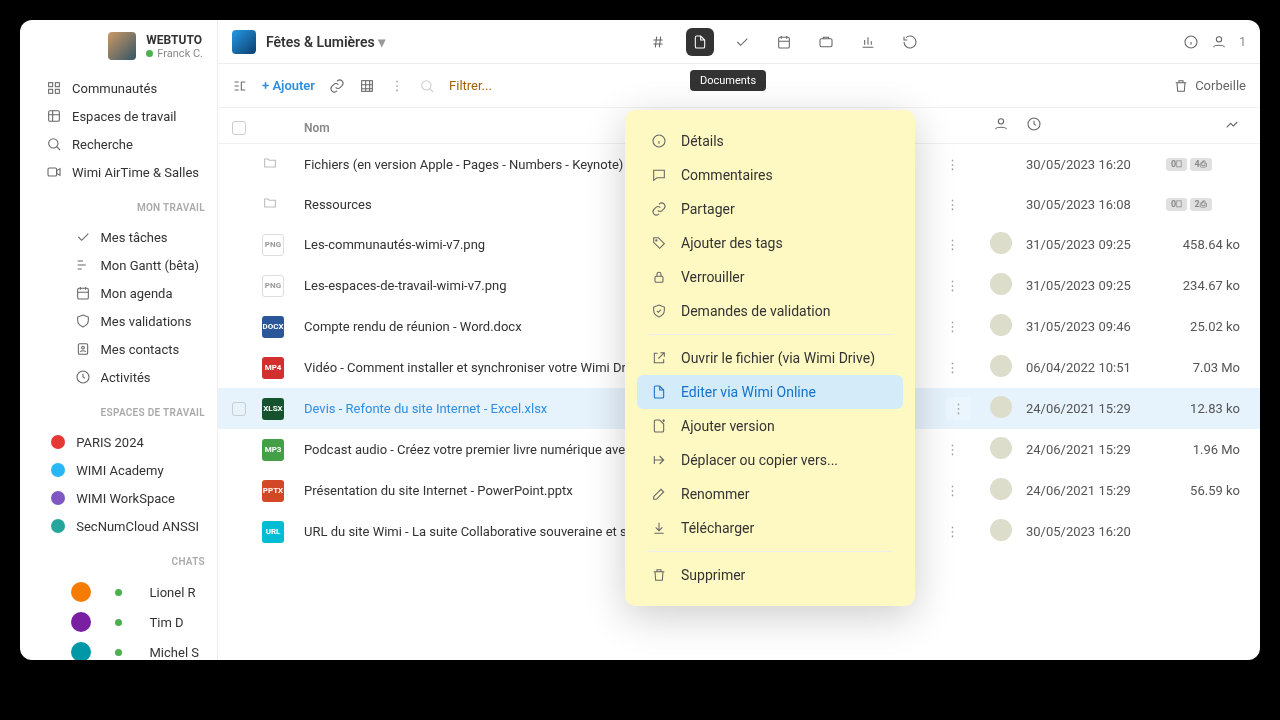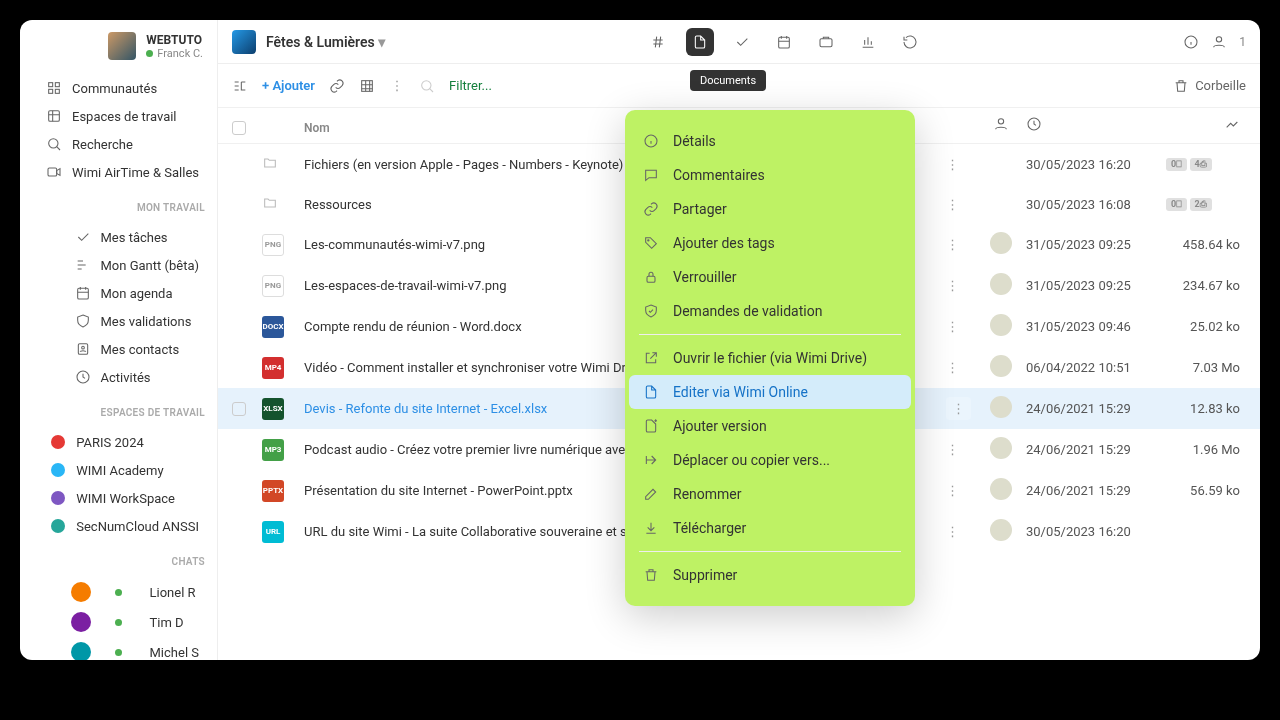--- a/index.html
+++ b/index.html
@@ -23,39 +23,39 @@
 .topbar-left { display: flex; align-items: center; gap: 10px; }
 .proj-thumb { width: 24px; height: 24px; border-radius: 4px; background: linear-gradient(135deg,#2599e6,#0c3e6d); }
 .proj-name { font-weight: 600; font-size: 14px; }
 .topbar-center { flex: 1; display: flex; justify-content: center; gap: 14px; }
 .tbtn { width: 28px; height: 28px; border-radius: 6px; display: flex; align-items: center; justify-content: center; cursor: pointer; color: #666; }
 .tbtn.active { background: #333; color: #fff; }
 .topbar-right { display: flex; gap: 12px; align-items: center; color: #888; }
 .tooltip { position: absolute; top: 50px; left: 670px; background: #333; color: #fff; padding: 4px 10px; border-radius: 4px; font-size: 11px; }
 .toolbar { height: 44px; display: flex; align-items: center; padding: 0 14px; border-bottom: 1px solid #f0f0f0; gap: 14px; }
 .add-btn { color: #2d8fe5; font-weight: 600; font-size: 13px; cursor: pointer; }
-.filter-input { color: #15803d; font-size: 13px; flex: 1; }
+.filter-input { color: #a16207; font-size: 13px; flex: 1; }
 .trash-link { color: #666; font-size: 13px; display: flex; align-items: center; gap: 6px; }
 .table-header { display: flex; align-items: flex-end; padding: 8px 14px; border-bottom: 1px solid #f0f0f0; font-size: 12px; color: #888; font-weight: 600; }
 .col-check { width: 30px; }
 .col-icon { width: 36px; }
 .col-name { flex: 1; padding-left: 6px; }
 .col-actions { width: 30px; }
 .col-user { width: 50px; text-align: center; }
 .col-date { width: 140px; }
 .col-size { width: 80px; text-align: right; padding-right: 6px; }
 .file-row { display: flex; align-items: center; padding: 8px 14px; font-size: 13px; min-height: 40px; }
 .file-row.selected { background: #e6f2fc; }
 .file-row.selected .file-name { color: #2d8fe5; }
 .file-name { color: #333; }
 .f-icon { width: 22px; height: 22px; border-radius: 3px; display: flex; align-items: center; justify-content: center; font-size: 8px; color: #fff; font-weight: 700; }
 .user-ava { width: 22px; height: 22px; border-radius: 50%; background: #ddc; display: inline-block; }
 .checkbox { width: 14px; height: 14px; border: 1.5px solid #ccc; border-radius: 3px; }
 .more-dots { color: #999; cursor: pointer; }
-.ctx-menu { position: absolute; top: 90px; left: 605px; width: 290px; background: #bef264; border-radius: 10px; box-shadow: 0 10px 40px rgba(0,0,0,0.2); padding: 14px 4px; z-index: 50; }
+.ctx-menu { position: absolute; top: 90px; left: 605px; width: 290px; background: #fef9c3; border-radius: 10px; box-shadow: 0 10px 40px rgba(0,0,0,0.2); padding: 14px 12px; z-index: 50; }
 .menu-item { display: flex; align-items: center; gap: 14px; padding: 9px 14px; border-radius: 6px; cursor: pointer; color: #333; font-size: 14px; }
 .menu-item.highlight { background: #d4ecfa; color: #1572c7; }
 .menu-item.highlight .icon { color: #1572c7; }
 .menu-sep { height: 1px; background: #eee; margin: 6px 10px; }
 .badge-pair { display: flex; gap: 3px; }
 .badge { background: #e0e0e0; color: #888; font-size: 9px; padding: 1px 5px; border-radius: 3px; font-weight: 700; }
 .col-date-txt { color: #555; }
 .size-txt { color: #555; }
 .actions-wrap { background: #ebf5fd; border-radius: 4px; padding: 4px 6px; }
 </style>

